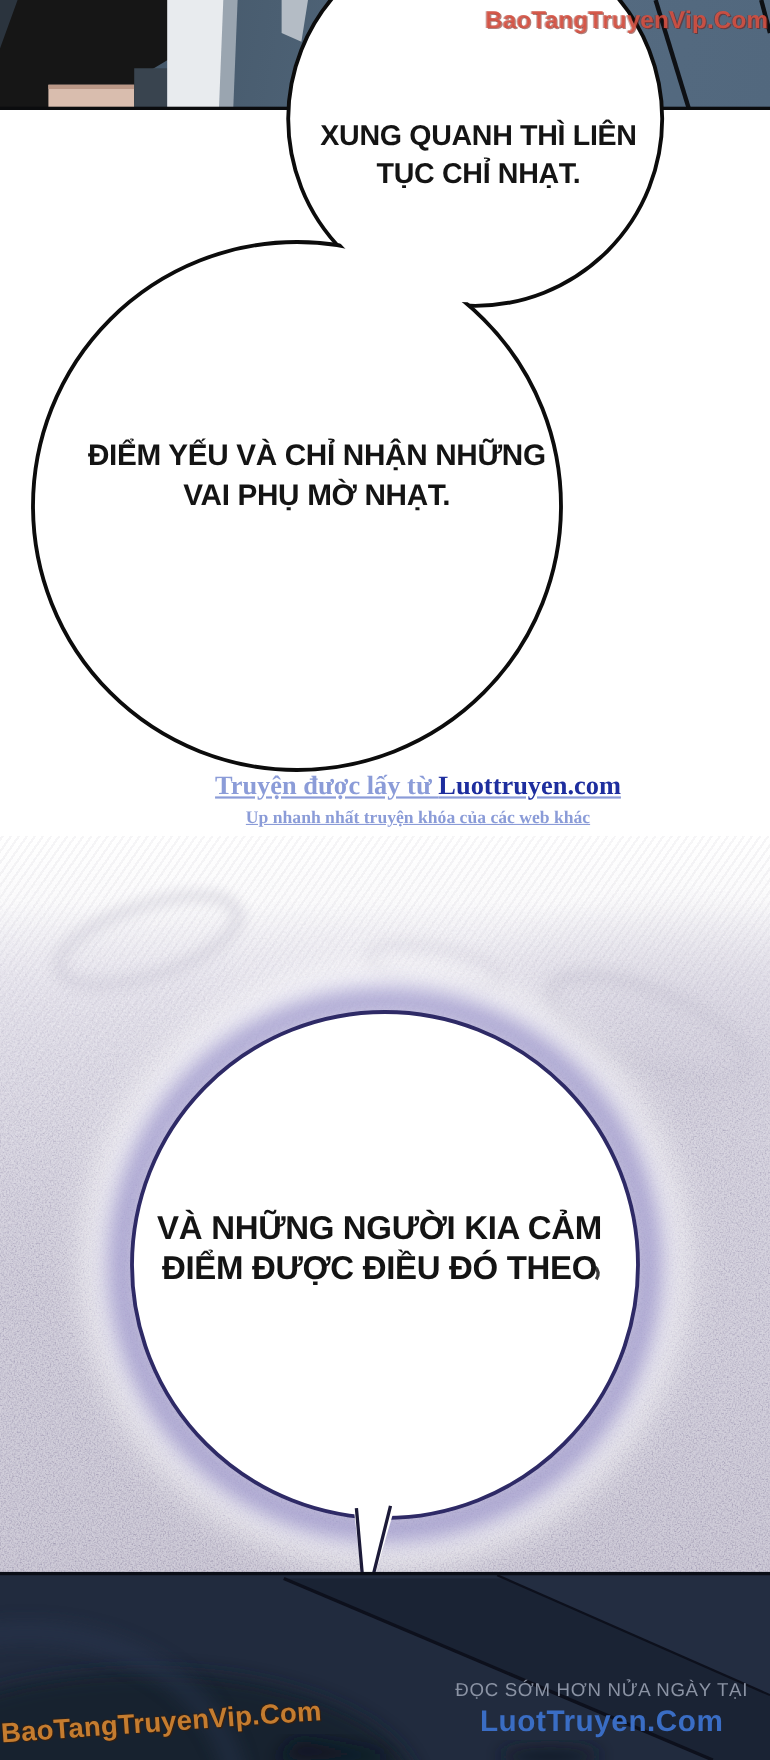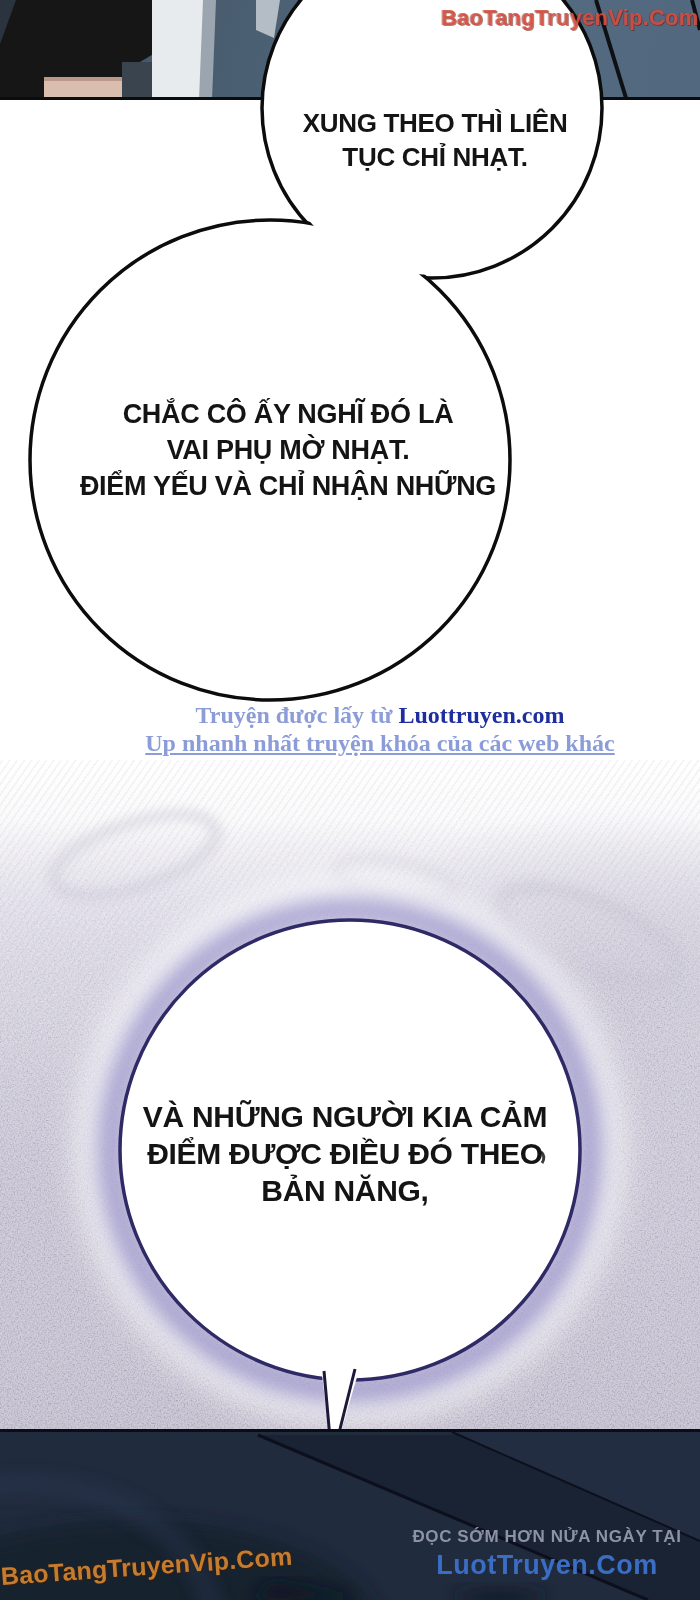--- a/index.html
+++ b/index.html
@@ -30,43 +30,43 @@
   }
   .wm-bottom{
     position:absolute;left:2px;top:1562px;font-size:25px;font-weight:700;
     color:rgba(204,130,49,0.95);letter-spacing:0.2px;white-space:nowrap;
     transform:rotate(-4deg);transform-origin:left bottom;
     text-shadow:1px 1px 0 rgba(60,30,8,0.8), -1px -1px 0 rgba(60,30,8,0.5);
   }
   
   .links{position:absolute;left:0;top:700px;width:700px;text-align:center;
     font-family:"Liberation Serif",serif;font-weight:700;}
-  .links .l1{margin-left:60px;font-size:24px;line-height:30px;color:#8b9cd8;}
+  .links .l1{margin-left:60px;font-size:24px;line-height:30px;color:#8b9cd8;text-decoration:underline;}
   .links .l1 .site{color:#1e2e9e;}
-  .links .l2{margin-left:60px;font-size:24px;line-height:27px;color:#8b9cd8;
+  .links .l2{margin-left:60px;font-size:16px;line-height:27px;color:#8b9cd8;
     text-decoration:underline;}
   .links .l3{margin-left:22px;font-size:24px;line-height:30px;color:#ee7d7d;
     font-style:italic;font-weight:600;letter-spacing:0.5px;}
   
   .texture{position:absolute;left:0;top:760px;width:700px;height:669px;
     background:
       repeating-linear-gradient(35deg,rgba(255,255,255,0.06) 0 2px,rgba(0,0,0,0) 2px 5px),
       repeating-linear-gradient(-55deg,rgba(72,62,95,0.05) 0 2px,rgba(0,0,0,0) 2px 6px),
       radial-gradient(420px 300px at 88% 38%,rgba(120,112,145,0.28),rgba(0,0,0,0) 70%),
       radial-gradient(300px 260px at 2% 62%,rgba(120,112,145,0.22),rgba(0,0,0,0) 70%),
       linear-gradient(#ffffff 0%,#ffffff 9%,#eceaf2 20%,#d6d3e1 34%,#c2bed1 50%,#b2adc3 66%,#a59fb7 84%,#9b94ac 100%);
   }
   .texture svg{position:absolute;left:0;top:0;}
   
   .bubble3-svg{position:absolute;left:0;top:850px;}
   
   .navy{position:absolute;left:0;top:1429px;width:700px;height:171px;background:#212b3e;}
   .navy svg{position:absolute;left:0;top:0;}
   .credit{position:absolute;left:402px;top:1527px;width:290px;text-align:center;}
-  .credit .tagline{font-size:17px;font-weight:700;color:#8b93a4;letter-spacing:0.6px;}
+  .credit .tagline{font-size:17px;font-weight:400;color:#8b93a4;letter-spacing:0.6px;}
   .credit .site{margin-top:3px;font-size:27px;font-weight:700;color:#3a6dc4;letter-spacing:0.5px;}
 </style>
 </head>
 <body>
 
 <div class="page">
 
   <div class="top-panel">
     <svg class="panel-svg" width="700" height="100">
 
@@ -91,28 +91,27 @@
     <div class="panel-line"></div>
   </div>
 
   <svg class="bubbles-top" width="700" height="760">
     <circle cx="432" cy="108" r="170" fill="#ffffff" stroke="#0c0c0c" stroke-width="3.5"></circle>
     <circle cx="270" cy="460" r="240" fill="#ffffff" stroke="#0c0c0c" stroke-width="3.5"></circle>
     <circle cx="432" cy="108" r="167" fill="#ffffff"></circle>
   </svg>
 
   <div class="bubble-text bt1">
-    <div>XUNG THEO THÌ LIÊN</div>
+    <div>XUNG QUANH THÌ LIÊN</div>
     <div>TỤC CHỈ NHẠT.</div>
   </div>
 
   <div class="bubble-text bt2">
-    <div>CHẮC CÔ ẤY NGHĨ ĐÓ LÀ</div>
+    <div>ĐIỂM YẾU VÀ CHỈ NHẬN NHỮNG</div>
     <div>VAI PHỤ MỜ NHẠT.</div>
-    <div>ĐIỂM YẾU VÀ CHỈ NHẬN NHỮNG</div>
   </div>
 
   <div class="wm-top">BaoTangTruyenVip.Com</div>
 
   <div class="links">
     <div class="l1"><span>Truyện được lấy từ </span><span class="site">Luottruyen.com</span></div>
     <div class="l2">Up nhanh nhất truyện khóa của các web khác</div>
     <div class="l3">Ghé web đọc để ủng hộ bọn mình cập nhật nhanh hơn nhé</div>
   </div>
 
@@ -169,21 +168,20 @@
 
     <polygon points="318,490 367,493 332,612" fill="#ffffff"></polygon>
     <path d="M324,521 L332,611 L355,519" fill="#ffffff" stroke="#1c1a38" stroke-width="3"></path>
 
     <path d="M191,302 c3,2 4,7 1,11" fill="none" stroke="#3a3a3a" stroke-width="3" transform="translate(350,0)"></path>
   </svg>
 
   <div class="bubble-text bt3">
     <div>VÀ NHỮNG NGƯỜI KIA CẢM</div>
     <div>ĐIỂM ĐƯỢC ĐIỀU ĐÓ THEO</div>
-    <div>BẢN NĂNG,</div>
   </div>
 
   <div class="navy">
     <svg width="700" height="171">
       <defs>
         <filter id="blobBlur" x="-30%" y="-30%" width="160%" height="160%">
             <feGaussianBlur stdDeviation="8"></feGaussianBlur>
           </filter>
       </defs>
 

